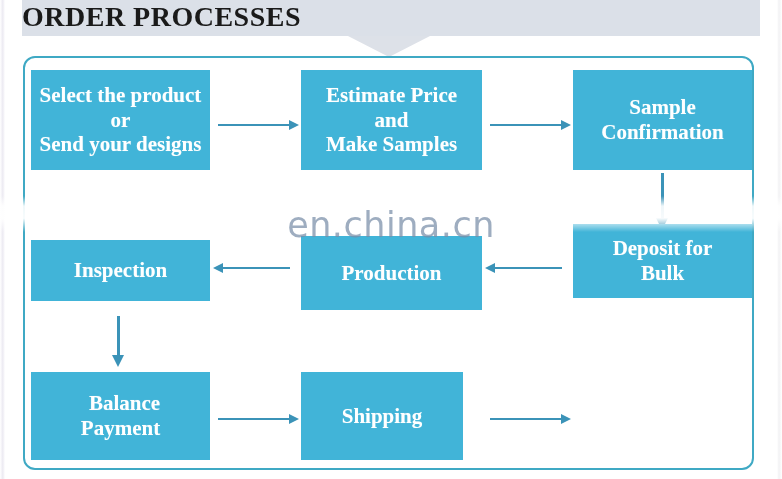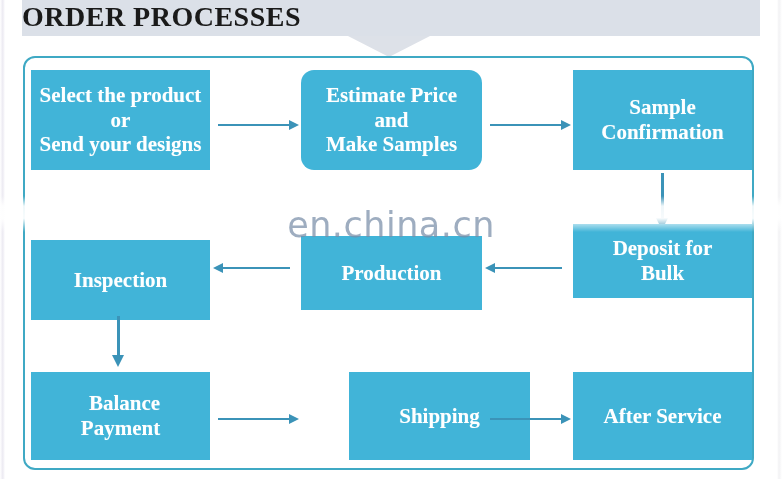--- a/index.html
+++ b/index.html
@@ -187,21 +187,21 @@
       <div>Select the product</div>
       <div>or</div>
       <div>Send your designs</div>
     </div>
   </div>
 
   <div class="arrow-h" style="left:218px; top:124px; width:72px;">
     <span class="head-right"></span>
   </div>
 
-  <div class="box" style="left:301px; top:70px; width:181px; height:100px;border-radius:13px;">
+  <div class="box" style="left:301px; top:70px; width:181px; height:100px;">
     <div>
       <div>Estimate Price</div>
       <div>and</div>
       <div>Make Samples</div>
     </div>
   </div>
 
   <div class="arrow-h" style="left:490px; top:124px; width:72px;">
     <span class="head-right"></span>
   </div>
@@ -210,21 +210,21 @@
     <div>
       <div>Sample</div>
       <div>Confirmation</div>
     </div>
   </div>
 
   <div class="arrow-v" style="left:661px; top:173px; height:46px;">
     <span class="head-down"></span>
   </div>
 
-  <div class="box" style="left:31px; top:240px; width:179px; height:80px;text-align:center;">
+  <div class="box" style="left:31px; top:240px; width:179px; height:61px;text-align:center;">
     <div>
       <div>Inspection</div>
     </div>
   </div>
 
   <div class="arrow-h" style="left:222px; top:267px; width:68px;">
     <span class="head-left"></span>
   </div>
 
   <div class="box" style="left:301px; top:236px; width:181px; height:74px;justify-content:center;">
@@ -252,32 +252,27 @@
     <div>
       <div>Balance</div>
       <div>Payment</div>
     </div>
   </div>
 
   <div class="arrow-h" style="left:218px; top:418px; width:72px;">
     <span class="head-right"></span>
   </div>
 
-  <div class="box" style="left:301px; top:372px; width:181px; height:88px;margin-left:48px;">
+  <div class="box" style="left:301px; top:372px; width:162px; height:88px;">
     <div>
       <div>Shipping</div>
     </div>
   </div>
 
   <div class="arrow-h" style="left:490px; top:418px; width:72px;">
     <span class="head-right"></span>
   </div>
 
-  <div class="box" style="left:573px; top:372px; width:179px; height:88px;">
-    <div>
-      <div>After Service</div>
-    </div>
-  </div>
 
   <div class="wm-band"></div>
   <div class="wm-text">en.china.cn</div>
 
 </div>
 
 </body></html>

